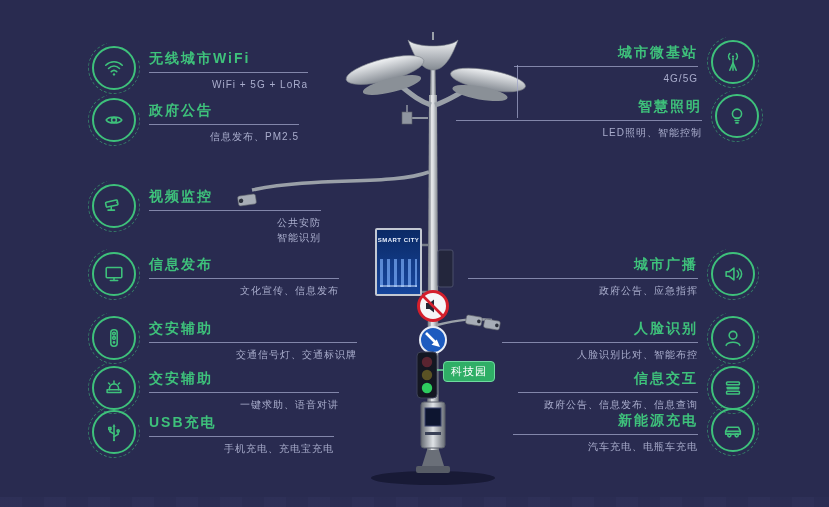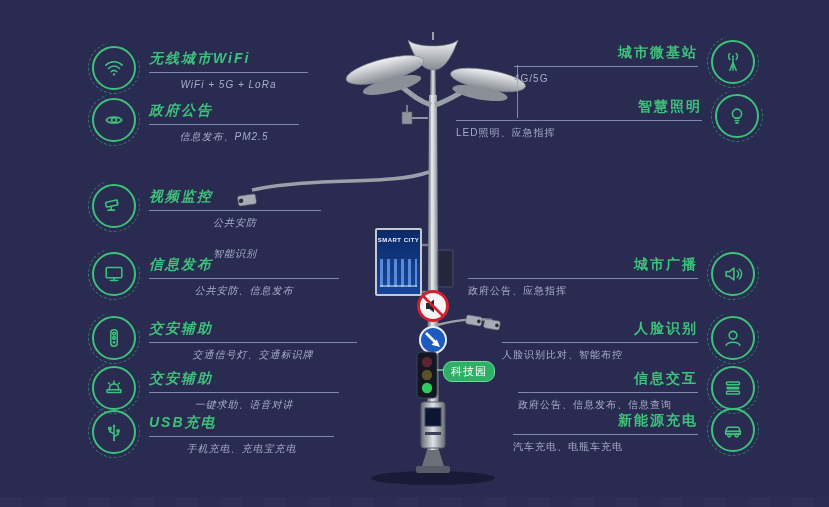--- a/index.html
+++ b/index.html
@@ -10,22 +10,22 @@
   }
   html,body{margin:0;padding:0;background:#1d1f3a;}
   #stage{
     position:relative;width:829px;height:507px;margin:0 auto;
     background:var(--bg);overflow:hidden;
     font-family:"Liberation Sans","DejaVu Sans",sans-serif;
   }
   
   .feature{position:absolute;display:flex;gap:13px;}
   .feature .col{display:flex;flex-direction:column;padding-top:3px;}
-  .feature.left .col{align-items:center;font-style:italic;}
-  .feature.right .col{align-items:flex-start;}
+  .feature.left .col{align-items:flex-end;}
+  .feature.right .col{align-items:flex-end;}
   .title-row{border-bottom:1px solid var(--line);padding-bottom:4px;}
   .feature.right .title-row{text-align:right;}
   .title{color:var(--accent);font-size:14px;font-weight:bold;letter-spacing:2px;white-space:nowrap;}
   .sub{color:var(--sub);font-size:10px;letter-spacing:1px;margin-top:5px;line-height:1.4;white-space:nowrap;}
   .feature.right .sub{text-align:right;}
   .ring{
     width:40px;height:40px;flex:none;border:2px solid var(--accent);
     border-radius:50%;display:flex;align-items:center;justify-content:center;position:relative;
   }
   .ring::before{
@@ -45,21 +45,21 @@
   #screen .stext{color:#eaf2ff;font-size:6px;font-weight:bold;text-align:center;
     letter-spacing:.5px;margin-top:7px;}
   #screen .skyline{
     position:absolute;left:3px;right:3px;bottom:7px;height:26px;
     background:
       repeating-linear-gradient(90deg,rgba(130,180,255,.65) 0 3px,rgba(30,80,170,.15) 3px 7px);
     border-bottom:2px solid rgba(220,235,255,.5);
   }
   .badge{
     position:absolute;z-index:4;background:#2fae66;color:#fff;font-size:11px;
-    padding:2px 7px;border-radius:9px;letter-spacing:1px;border:1px solid #6fdba0;white-space:nowrap;
+    padding:2px 7px;border-radius:4px;letter-spacing:1px;border:1px solid #6fdba0;white-space:nowrap;
   }
   #ground-strip{position:absolute;left:0;bottom:0;width:100%;height:10px;
     background:repeating-linear-gradient(90deg,#31335c 0 22px,#2c2e55 22px 44px);opacity:.6;}
 </style>
 </head>
 <body>
 
 <div id="stage">
 
   <svg id="pole-svg" viewBox="0 0 420 490">
@@ -192,34 +192,34 @@
           <g transform="rotate(-12 10 9)">
             <rect x="3" y="6.5" width="13" height="5.5" rx="1"></rect>
           </g>
           <path d="M9 13v3.5M5.5 16.5h7"></path>
           <circle cx="15.2" cy="8" r=".9" fill="currentColor" stroke="none"></circle>
         </svg>
     </div>
     <div class="col">
       <div class="title-row" style="width:172px"><span class="title">视频监控</span></div>
       <div class="sub">公共安防</div>
-      <div class="sub" style="margin-top:17px">智能识别</div>
+      <div class="sub" style="margin-top:1px">智能识别</div>
     </div>
   </div>
 
   <div class="feature left" style="left:92px;top:252px">
     <div class="ring">
       <svg class="glyph" viewBox="0 0 24 24">
           <rect x="3.5" y="5" width="17" height="11" rx="1"></rect>
           <path d="M12 16v3M8 19h8"></path>
         </svg>
     </div>
     <div class="col">
       <div class="title-row" style="width:190px"><span class="title">信息发布</span></div>
-      <div class="sub">公共安防、信息发布</div>
+      <div class="sub">文化宣传、信息发布</div>
     </div>
   </div>
 
   <div class="feature left" style="left:92px;top:316px">
     <div class="ring">
       <svg class="glyph" viewBox="0 0 24 24">
           <rect x="8.5" y="3" width="7" height="18" rx="3.2"></rect>
           <circle cx="12" cy="7.2" r="1.5"></circle>
           <circle cx="12" cy="12" r="1.5"></circle>
           <circle cx="12" cy="16.8" r="1.5" fill="currentColor" stroke="none"></circle>
@@ -275,21 +275,21 @@
           <circle cx="12" cy="6" r="1.2" fill="currentColor" stroke="none"></circle>
           <path d="M8.5 2.8C6.8 4.6 6.8 7.4 8.5 9.2"></path>
           <path d="M15.5 2.8c1.7 1.8 1.7 4.6 0 6.4"></path>
         </svg>
     </div>
   </div>
 
   <div class="feature right" style="right:70px;top:94px">
     <div class="col">
       <div class="title-row" style="width:246px"><span class="title">智慧照明</span></div>
-      <div class="sub">LED照明、应急指挥</div>
+      <div class="sub">LED照明、智能控制</div>
     </div>
     <div class="ring">
       <svg class="glyph" viewBox="0 0 24 24">
           <circle cx="12" cy="9.5" r="5"></circle>
           <path d="M10 14.5h4M10 17h4M10.8 19.5h2.4"></path>
         </svg>
     </div>
   </div>
 
   <div class="feature right" style="right:74px;top:252px">

